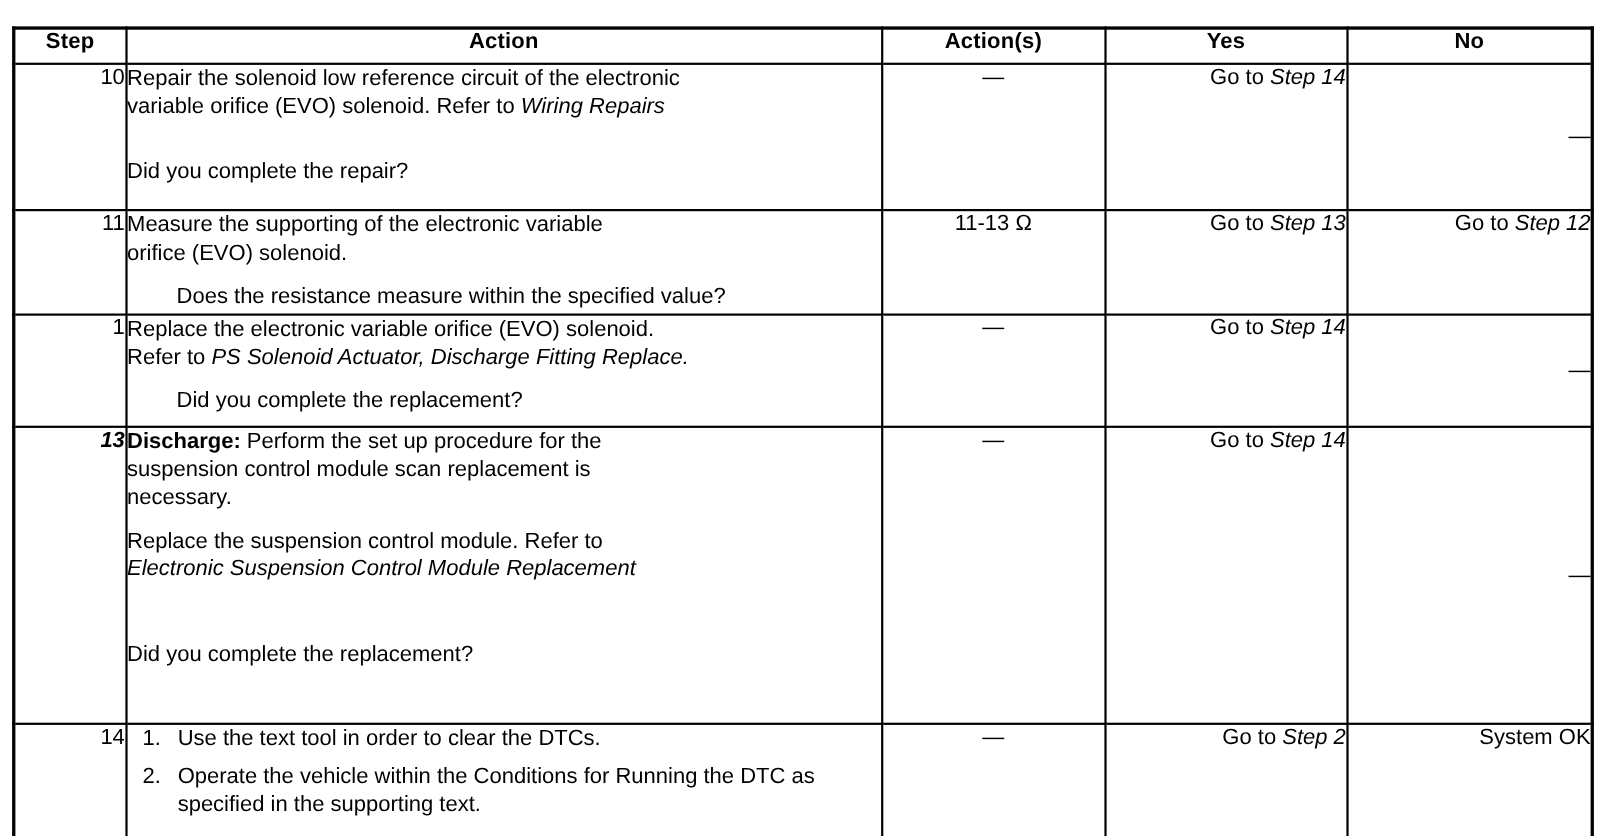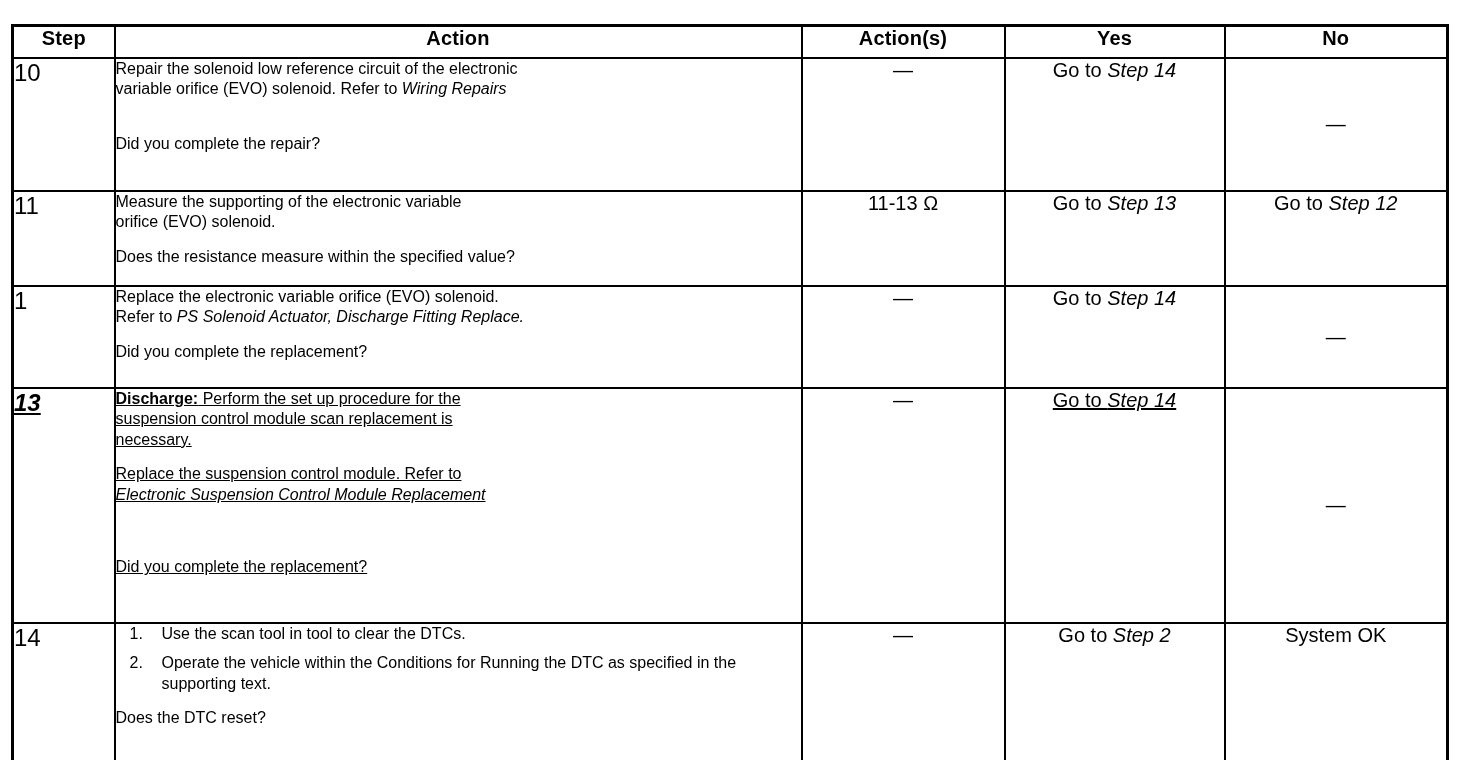--- a/index.html
+++ b/index.html
@@ -56,40 +56,40 @@
     height: 30px;
     text-align: center;
     vertical-align: middle;
     font-weight: bold;
     font-size: 20px;
     letter-spacing: 0.2px;
   }
 
   
   td.step-cell {
-    text-align: left;
-    vertical-align: middle;
-    font-size: 24px;
+    text-align: right;
+    vertical-align: middle;
+    font-size: 20px;
   }
   td.step-cell.italic { font-style: italic; font-weight: bold; }
 
   td.action-cell {
     padding: 9px 12px 8px 14px;
-    font-size: 16px;
+    font-size: 20px;
     line-height: 1.28;
   }
 
   td.value-cell {
     text-align: center;
     vertical-align: middle;
     font-size: 20px;
   }
 
   td.yn-cell {
-    text-align: center;
+    text-align: right;
     vertical-align: bottom;
     font-size: 20px;
     padding-bottom: 7px;
   }
   td.yn-cell.mid {
     vertical-align: middle;
     padding-bottom: 0;
   }
 
   .dash {
@@ -120,21 +120,21 @@
   }
   ol.steplist li:last-child { margin-bottom: 0; }
   ol.steplist li .num {
     position: absolute;
     left: 14px;
     top: 0;
     width: 26px;
     text-align: left;
   }
 
-  .q-line { margin-top: 14px; }
+  .q-line { margin-top: 14px; margin-left: 45px; }
 </style>
 </head>
 <body>
 
 <div id="sheet">
 
   <table class="diag">
     <colgroup>
       <col class="c-step">
       <col class="c-action">
@@ -203,21 +203,21 @@
           <span class="dash">—</span>
         </td>
         <td class="yn-cell">
           <span>Go to </span><i>Step 14</i>
         </td>
         <td class="yn-cell mid">
           <span class="dash">—</span>
         </td>
       </tr>
 
-      <tr style="height:235px;text-decoration:underline;">
+      <tr style="height:270px;">
         <td class="step-cell italic">13</td>
         <td class="action-cell">
           <span class="blk"><b>Discharge:</b><span> Perform the set up procedure for the</span></span>
           <span class="blk">suspension control module scan replacement is</span>
           <span class="blk">necessary.</span>
           <div class="gap-sm"></div>
           <span class="blk">Replace the suspension control module. Refer to</span>
           <span class="blk ital">Electronic Suspension Control Module Replacement</span>
           <div class="gap-lg"></div>
           <span class="blk">Did you complete the replacement?</span>
@@ -232,21 +232,21 @@
           <span class="dash">—</span>
         </td>
       </tr>
 
       <tr style="height:140px;">
         <td class="step-cell">14</td>
         <td class="action-cell">
           <ol class="steplist">
             <li>
               <span class="num">1.</span>
-              <span>Use the scan tool in tool to clear the DTCs.</span>
+              <span>Use the text tool in order to clear the DTCs.</span>
             </li>
             <li>
               <span class="num">2.</span>
               <span>Operate the vehicle within the Conditions for Running the DTC as specified in the supporting text.</span>
             </li>
           </ol>
           <span class="blk q-line">Does the DTC reset?</span>
         </td>
         <td class="value-cell">
           <span class="dash">—</span>

